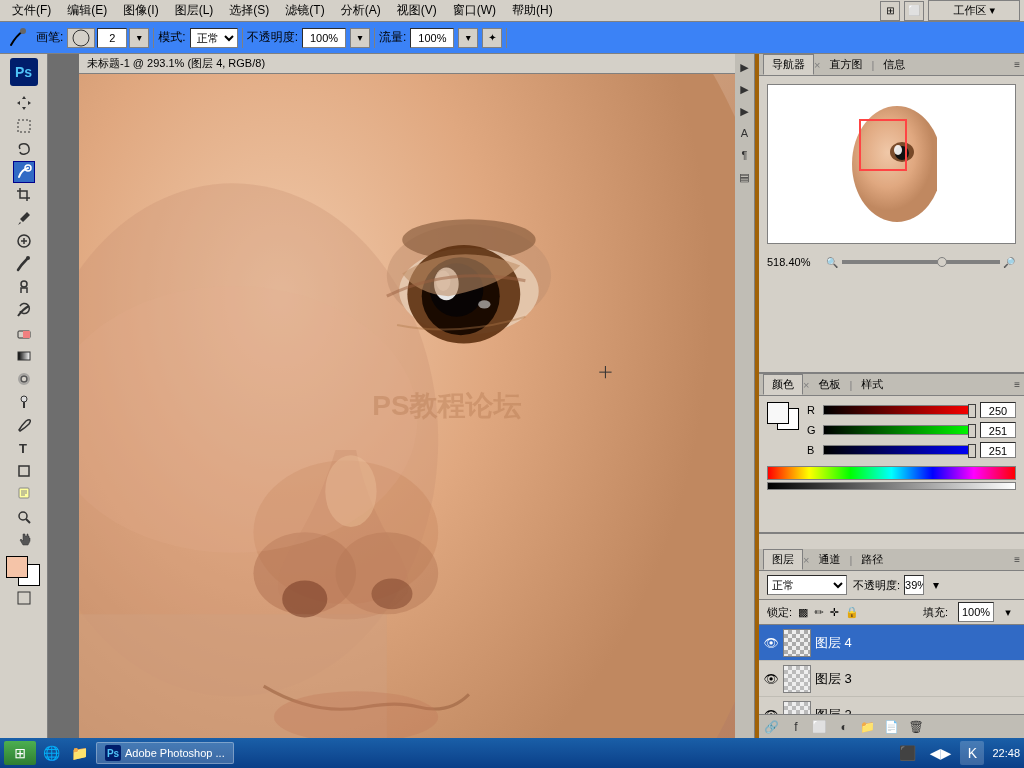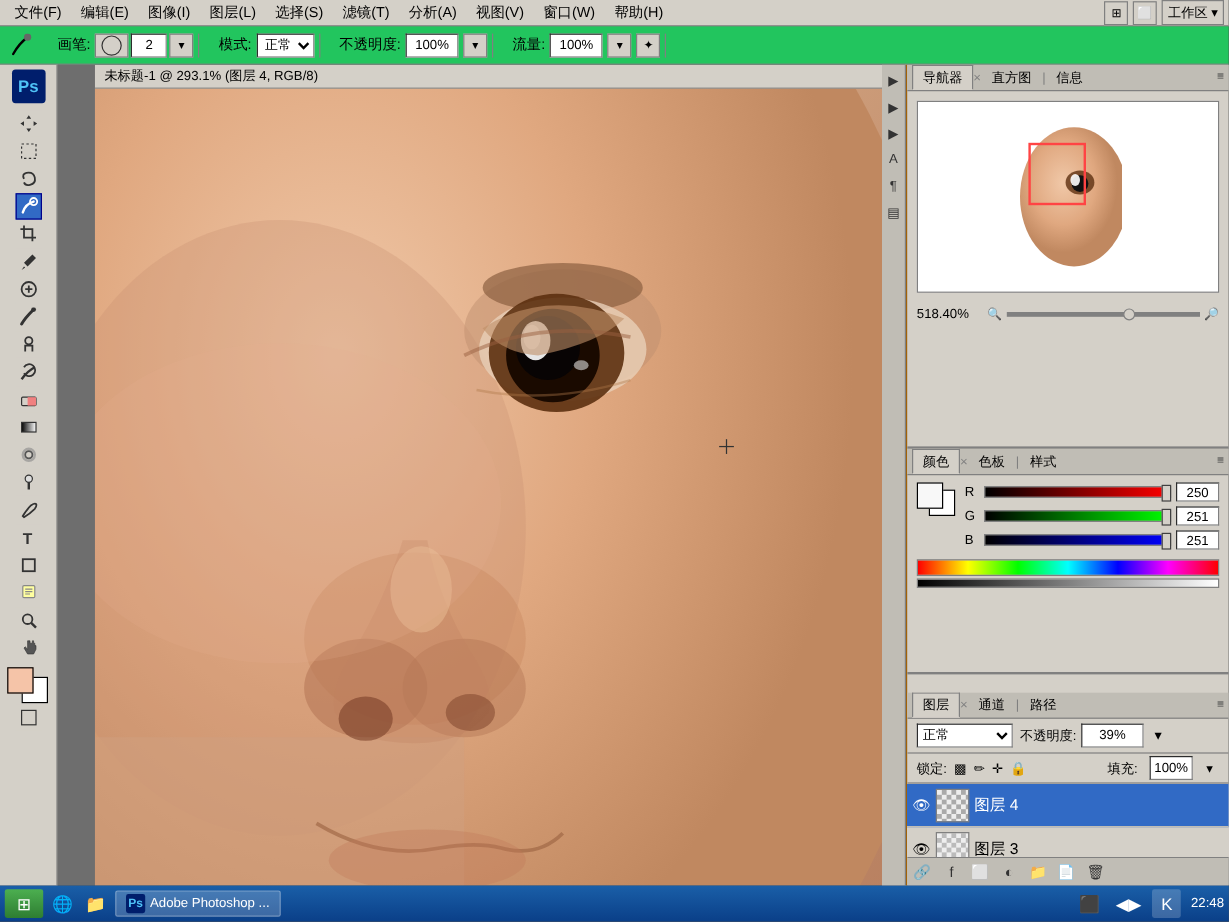--- a/index.html
+++ b/index.html
@@ -16,27 +16,27 @@
       font-size: 12px;
     }
     .menu-item {
       padding: 2px 8px;
       cursor: pointer;
       white-space: nowrap;
     }
 
     
     #toolbar {
-      background: #22c55e;
+      background: #3b82f6;
       height: 32px;
       display: flex;
       align-items: center;
       padding: 0 4px;
       border-bottom: 1px solid #808080;
-      gap: 12px;
+      gap: 0;
     }
     .toolbar-group {
       display: flex;
       align-items: center;
       gap: 4px;
       padding: 0 4px;
       border-right: 1px solid #808080;
     }
     .toolbar-label { font-size: 12px; color: #000; }
     .toolbar-input {
@@ -144,21 +144,21 @@
       text-align: center;
       pointer-events: none;
       line-height: 1.4;
       white-space: nowrap;
     }
 
     
     #right-panel {
       width: 270px;
       background: #d4d0c8;
-      border-left: 2px solid #a16207;
+      border-left: 5px solid #a16207;
       display: flex;
       flex-direction: column;
       overflow: hidden;
     }
 
     
     .panel-section {
       border-bottom: 2px solid #808080;
     }
     .panel-tab-bar {
@@ -215,21 +215,21 @@
       position: absolute;
       width: 10px; height: 10px;
       background: #d4d0c8;
       border: 1px solid #808080;
       top: -3px;
       left: 60%;
       border-radius: 50%;
     }
 
     
-    #color-section { height: 188px; }
+    #color-section { height: 160px; }
     .color-sliders {
       padding: 6px 8px;
     }
     .color-row {
       display: flex;
       align-items: center;
       margin-bottom: 4px;
       gap: 4px;
     }
     .color-label { width: 12px; font-size: 11px; }
@@ -431,21 +431,21 @@
       font-size: 14px;
       width: 28px; height: 28px;
       display: flex; align-items: center; justify-content: center;
       border-radius: 3px;
     }
 
     
     .workspace-btn {
       background: #d4d0c8;
       border: 1px solid #808080;
-      padding: 2px 4px;
+      padding: 2px 24px;
       font-size: 11px;
       cursor: pointer;
       display: flex; align-items: center; gap: 2px;
     }
     .top-right-btns {
       margin-left: auto;
       display: flex;
       align-items: center;
       gap: 4px;
     }
@@ -711,20 +711,21 @@
           <ellipse cx="220" cy="535" rx="22" ry="18" fill="#7a4028" opacity="0.6"></ellipse>
           <ellipse cx="305" cy="530" rx="20" ry="15" fill="#7a4028" opacity="0.5"></ellipse>
 
           <ellipse cx="150" cy="360" rx="180" ry="130" fill="#e8b090" opacity="0.2"></ellipse>
 
           <line x1="507" y1="314" x2="519" y2="314" stroke="#333" stroke-width="1"></line>
           <line x1="513" y1="308" x2="513" y2="320" stroke="#333" stroke-width="1"></line>
         </svg>
 
         <div id="watermark">
+          <div>PS教程论坛</div>
         </div>
       </div>
     </div>
   </div>
 
   <div id="right-panel">
 
     <div class="panel-section" id="navigator-section">
       <div class="panel-tab-bar">
         <span class="panel-tab active">导航器</span>
@@ -820,21 +821,21 @@
         <span class="panel-tab-sep">|</span>
         <span class="panel-tab">路径</span>
         <span class="panel-close">≡</span>
       </div>
       <div class="layers-controls">
         <select class="layers-blend-select">
           <option>正常</option>
         </select>
         <div class="layers-opacity-row">
           <span style="font-size:11px;">不透明度:</span>
-          <input style="width: 52px; height: 20px; border: 1px inset rgb(128, 128, 128); font-size: 11px; text-align: center;" value="39%">
+          <input style="width: 20px; height: 20px; border: 1px inset rgb(128, 128, 128); font-size: 11px; text-align: center;" value="39%">
           <div style="width:16px;height:16px;display:flex;align-items:center;justify-content:center;cursor:pointer;">▾</div>
         </div>
       </div>
       <div class="layers-lock-row">
         <span>锁定:</span>
         <span class="lock-icon">▩</span>
         <span class="lock-icon">✏</span>
         <span class="lock-icon">✛</span>
         <span class="lock-icon">🔒</span>
         <span style="margin-left:auto;">填充:</span>

